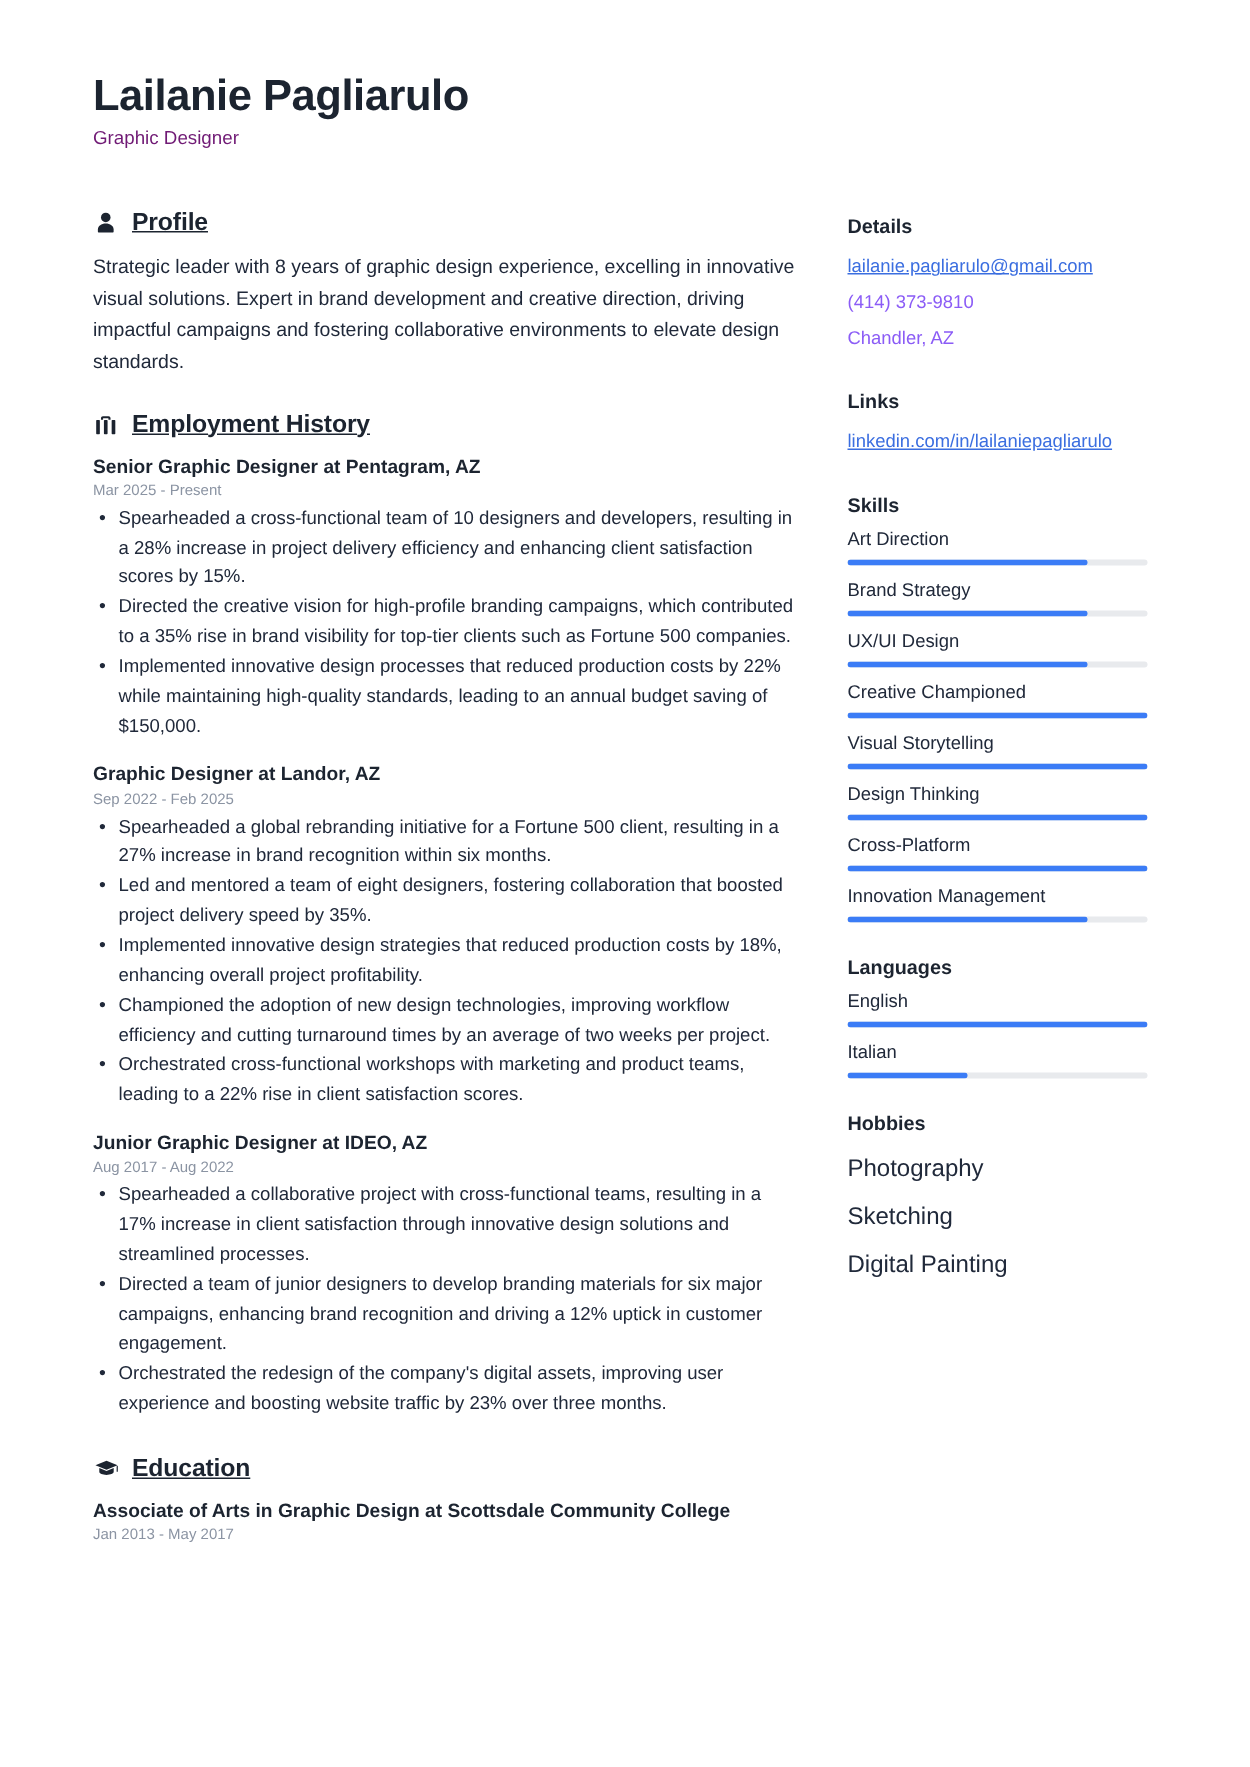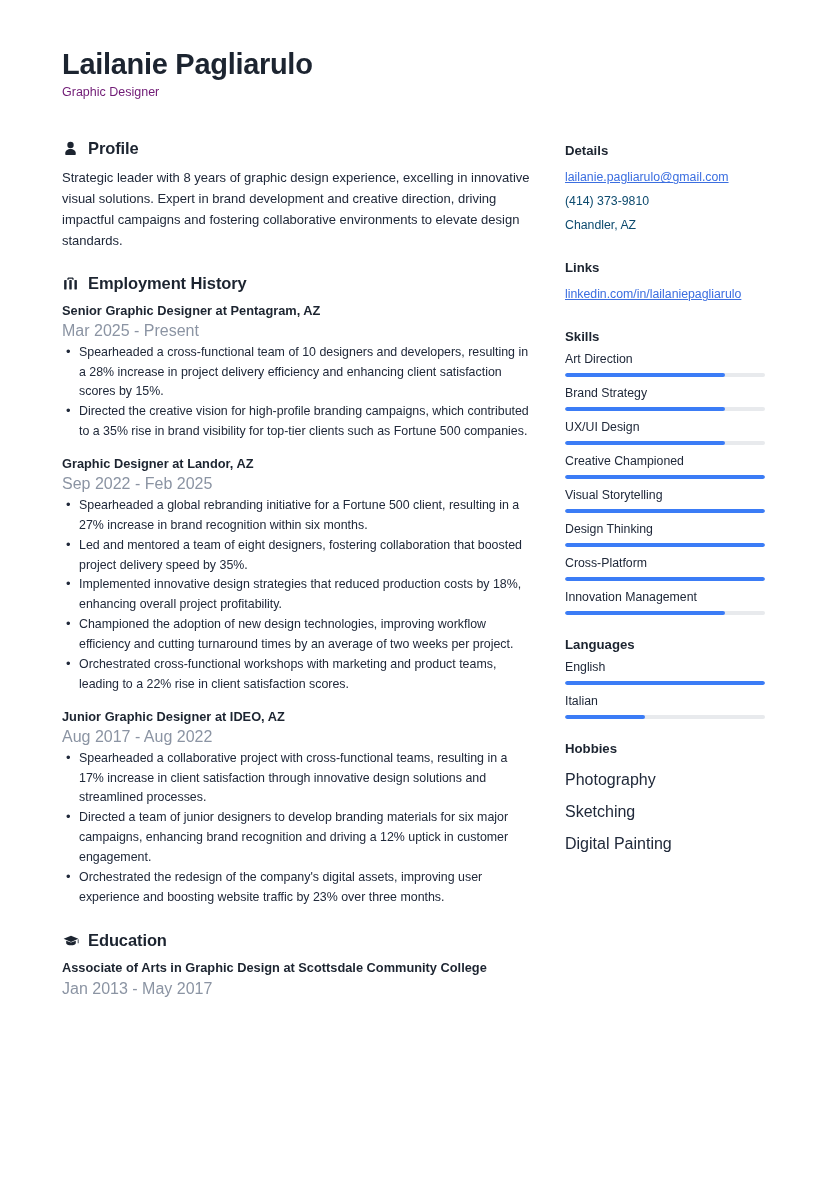--- a/index.html
+++ b/index.html
@@ -55,40 +55,41 @@
     justify-content: center;
     color: #1c2430;
     flex: none;
   }
   .section-icon svg { display: block; }
   .section-title {
     font-size: 16.5px;
     font-weight: 700;
     color: #1c2430;
     letter-spacing: -0.1px;
+    text-decoration: underline;
   }
   .section-body { padding-left: 0; }
 
   .profile-text {
     font-size: 13px;
     line-height: 1.62;
     color: #20293a;
     padding-left: 0;
   }
 
   .entry { margin-bottom: 13px; }
   .entry:last-child { margin-bottom: 0; }
   .entry-title {
     font-size: 12.8px;
     font-weight: 700;
     color: #1c2430;
     line-height: 1.42;
   }
   .entry-date {
-    font-size: 16px;
+    font-size: 10px;
     color: #8b94a3;
     margin-top: 2px;
     margin-bottom: 3px;
   }
   ul.bullets { list-style: none; padding-left: 0; margin: 0; }
   ul.bullets li {
     position: relative;
     font-size: 12.4px;
     line-height: 1.6;
     color: #20293a;
@@ -107,21 +108,21 @@
   
   .side-block { margin-bottom: 22px; }
   .side-title {
     font-size: 13.2px;
     font-weight: 700;
     color: #1c2430;
     margin-bottom: 8px;
   }
   .side-line {
     font-size: 12.3px;
-    color: #0c4a6e;
+    color: #8b5cf6;
     line-height: 1.95;
   }
   .side-link {
     font-size: 12.3px;
     color: #3b6ee0;
     text-decoration: underline;
     line-height: 1.95;
     display: block;
     word-break: break-word;
   }
@@ -193,20 +194,21 @@
           <span class="section-title">Employment History</span>
         </div>
         <div class="section-body">
 
           <div class="entry">
             <div class="entry-title">Senior Graphic Designer at Pentagram, AZ</div>
             <div class="entry-date">Mar 2025 - Present</div>
             <ul class="bullets">
               <li>Spearheaded a cross-functional team of 10 designers and developers, resulting in a 28% increase in project delivery efficiency and enhancing client satisfaction scores by 15%.</li>
               <li>Directed the creative vision for high-profile branding campaigns, which contributed to a 35% rise in brand visibility for top-tier clients such as Fortune 500 companies.</li>
+              <li>Implemented innovative design processes that reduced production costs by 22% while maintaining high-quality standards, leading to an annual budget saving of $150,000.</li>
             </ul>
           </div>
 
           <div class="entry">
             <div class="entry-title">Graphic Designer at Landor, AZ</div>
             <div class="entry-date">Sep 2022 - Feb 2025</div>
             <ul class="bullets">
               <li>Spearheaded a global rebranding initiative for a Fortune 500 client, resulting in a 27% increase in brand recognition within six months.</li>
               <li>Led and mentored a team of eight designers, fostering collaboration that boosted project delivery speed by 35%.</li>
               <li>Implemented innovative design strategies that reduced production costs by 18%, enhancing overall project profitability.</li>

